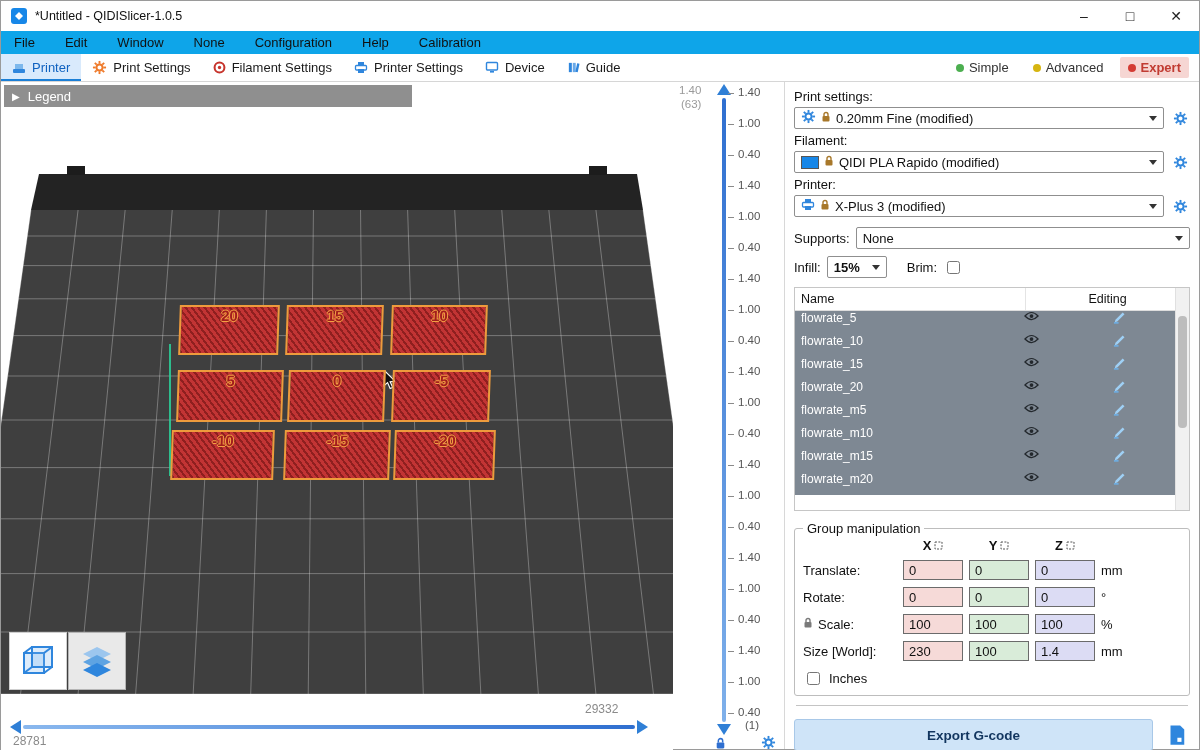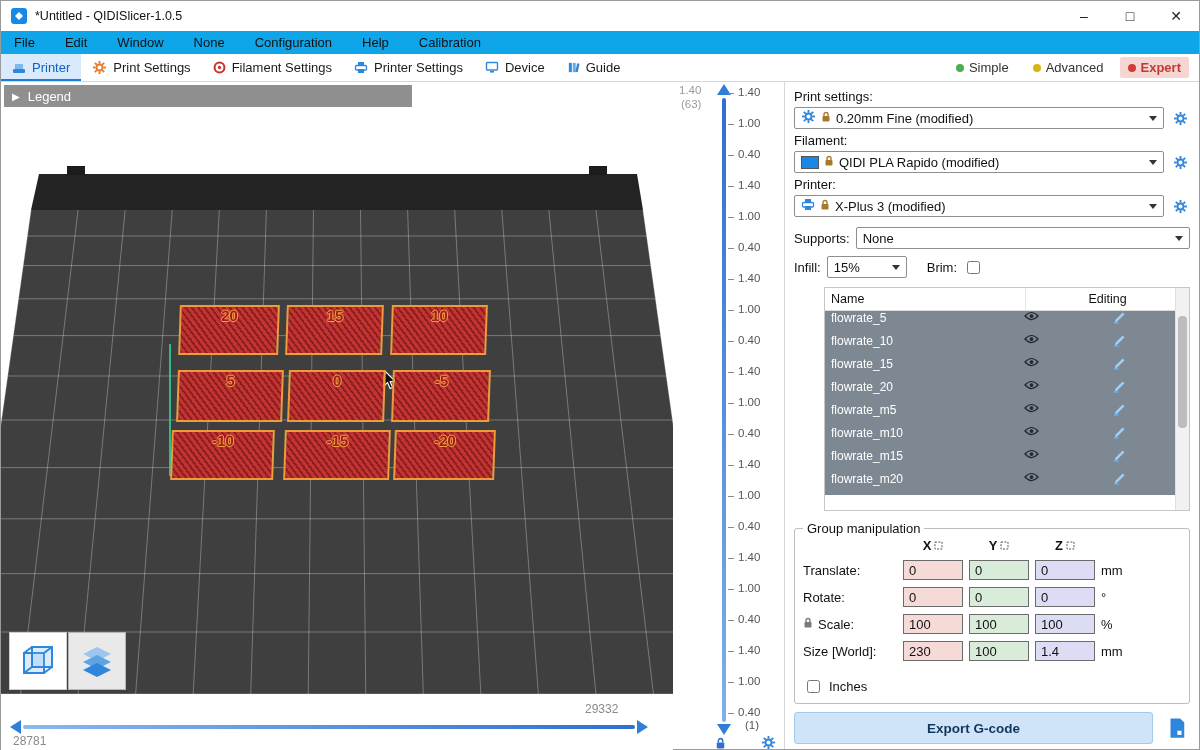--- a/index.html
+++ b/index.html
@@ -73,47 +73,47 @@
          padding:3px 9px 0 9px;box-sizing:border-box;}
   .lbl{font-size:13px;margin:4px 0 3px;}
   .combo-row{display:flex;align-items:center;gap:6px;}
   .combo{flex:1;display:flex;align-items:center;gap:5px;height:22px;border:1px solid #8f8f8f;border-radius:2px;
          padding:0 6px;background:#fff;font-size:13px;box-sizing:border-box;}
   .chev{margin-left:auto;width:0;height:0;border-left:4px solid transparent;border-right:4px solid transparent;
         border-top:5px solid #333;}
   .gearbtn{width:20px;height:20px;display:flex;align-items:center;justify-content:center;flex:none;}
   .swatch{width:16px;height:11px;border:1px solid #555;display:inline-block;flex:none;}
   .inline-row{display:flex;align-items:center;gap:6px;margin-top:10px;}
-  .combo.small{flex:none;width:80px;}
+  .combo.small{flex:none;width:60px;font-weight:bold;}
   .combo.supports{flex:1;}
 
   
-  .objlist{border:1px solid #c6c6c6;margin-top:9px;height:222px;position:relative;overflow:hidden;margin-left:30px;}
+  .objlist{border:1px solid #c6c6c6;margin-top:9px;height:222px;position:relative;overflow:hidden;}
   .ohead{display:flex;height:22px;align-items:center;border-bottom:1px solid #ddd;background:#fff;font-size:12.5px;}
   .ohead .hname{flex:1;padding-left:6px;}
   .ohead .hedit{width:163px;text-align:center;border-left:1px solid #e4e4e4;height:100%;line-height:22px;}
   .orow{display:flex;height:23px;align-items:flex-start;background:#7e8893;color:#fff;font-size:12px;}
   .oc-name{flex:1;padding-left:6px;white-space:nowrap;overflow:hidden;}
   .oc-eye{width:36px;display:flex;justify-content:center;}
   .oc-edit{width:140px;display:flex;justify-content:center;}
   .oscroll{position:absolute;right:0;top:0;bottom:0;width:13px;background:#f1f1f1;border-left:1px solid #e0e0e0;}
   .othumb{position:absolute;left:2px;right:2px;top:28px;height:112px;background:#bdbdbd;border-radius:4px;}
 
   
   fieldset.gm{border:1px solid #bdbdbd;border-radius:3px;margin:10px 0 0 0;padding:2px 8px 7px 8px;}
   fieldset.gm legend{font-size:13px;padding:0 4px;}
   .gm-grid{display:grid;grid-template-columns:94px 60px 60px 60px 34px;gap:7px 6px;align-items:center;font-size:13px;}
   .axis{font-weight:bold;text-align:center;display:flex;justify-content:center;align-items:center;gap:3px;}
   .gval{height:20px;border:1px solid #6b6b6b;display:flex;align-items:center;padding:0 5px;font-size:13px;box-sizing:border-box;}
   .gx{background:#f6dad8;} .gy{background:#d9ecd9;} .gz{background:#dcdcf4;}
   .gm-lab{display:flex;align-items:center;gap:5px;}
-  .inches-row{display:flex;align-items:center;gap:6px;margin-top:16px;font-size:13px;}
+  .inches-row{display:flex;align-items:center;gap:6px;margin-top:8px;font-size:13px;}
   .partial-line{height:1px;background:#c4c4c4;margin:9px 2px 0 2px;}
 
-  .export-row{position:absolute;left:0;right:0;bottom:0;height:42px;background:#fff;display:flex;
+  .export-row{position:absolute;left:0;right:0;bottom:0;height:28px;background:#fff;display:flex;
               align-items:center;gap:9px;padding:0 9px;box-sizing:border-box;}
   .export-btn{flex:1;height:30px;background:#cfe4f8;border:1px solid #a8c8e8;border-radius:3px;
               color:#12355f;font-weight:bold;font-size:13.5px;display:flex;align-items:center;justify-content:center;}
   .sdbtn{width:28px;height:30px;display:flex;align-items:center;justify-content:center;}
 </style>
 </head>
 <body>
 
 <div class="win">
 

